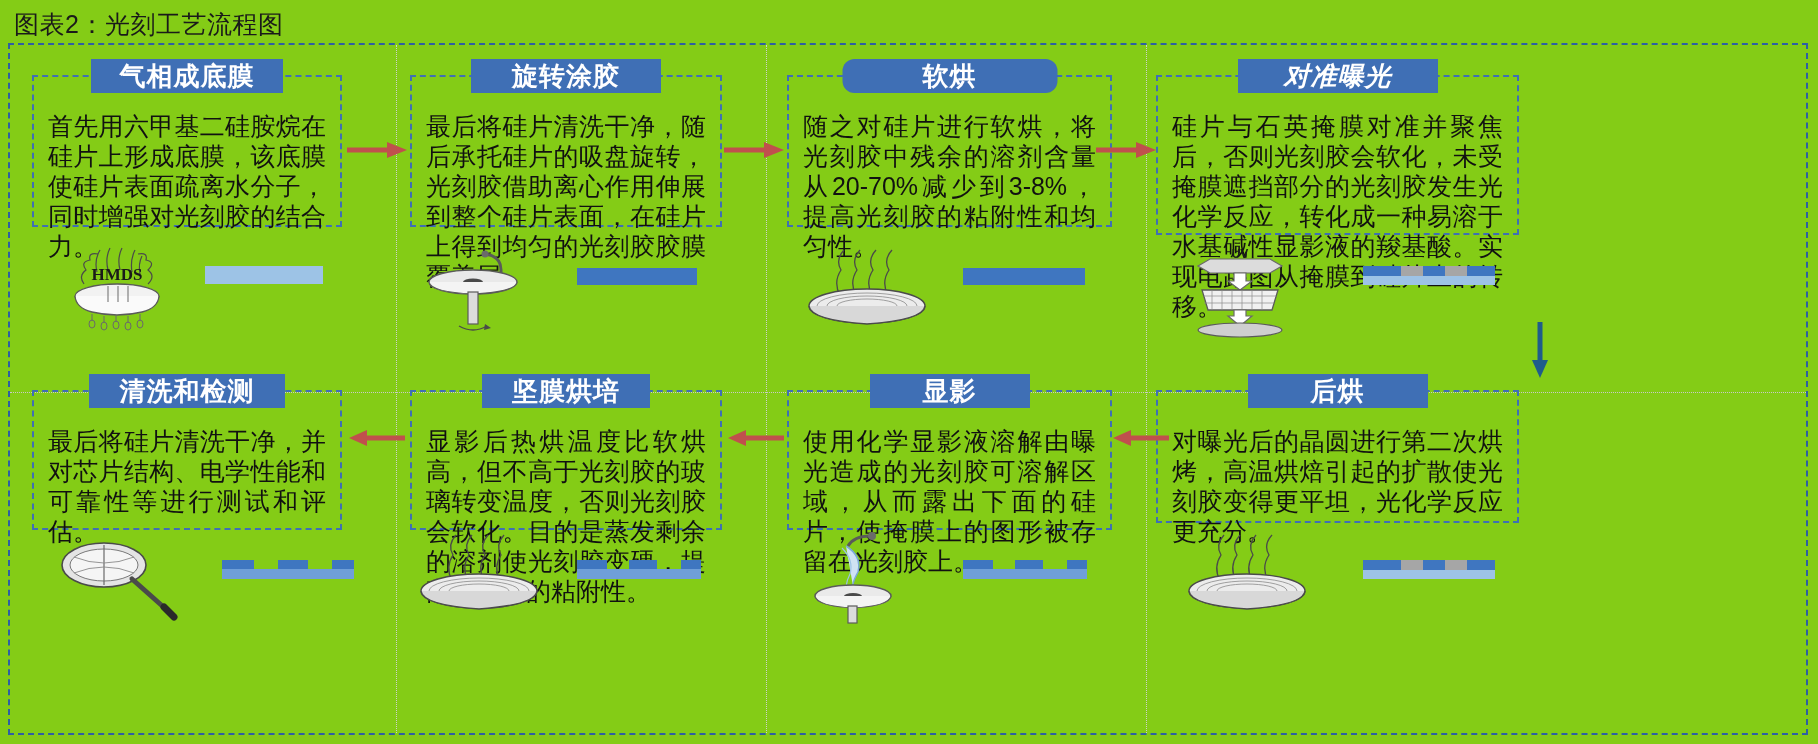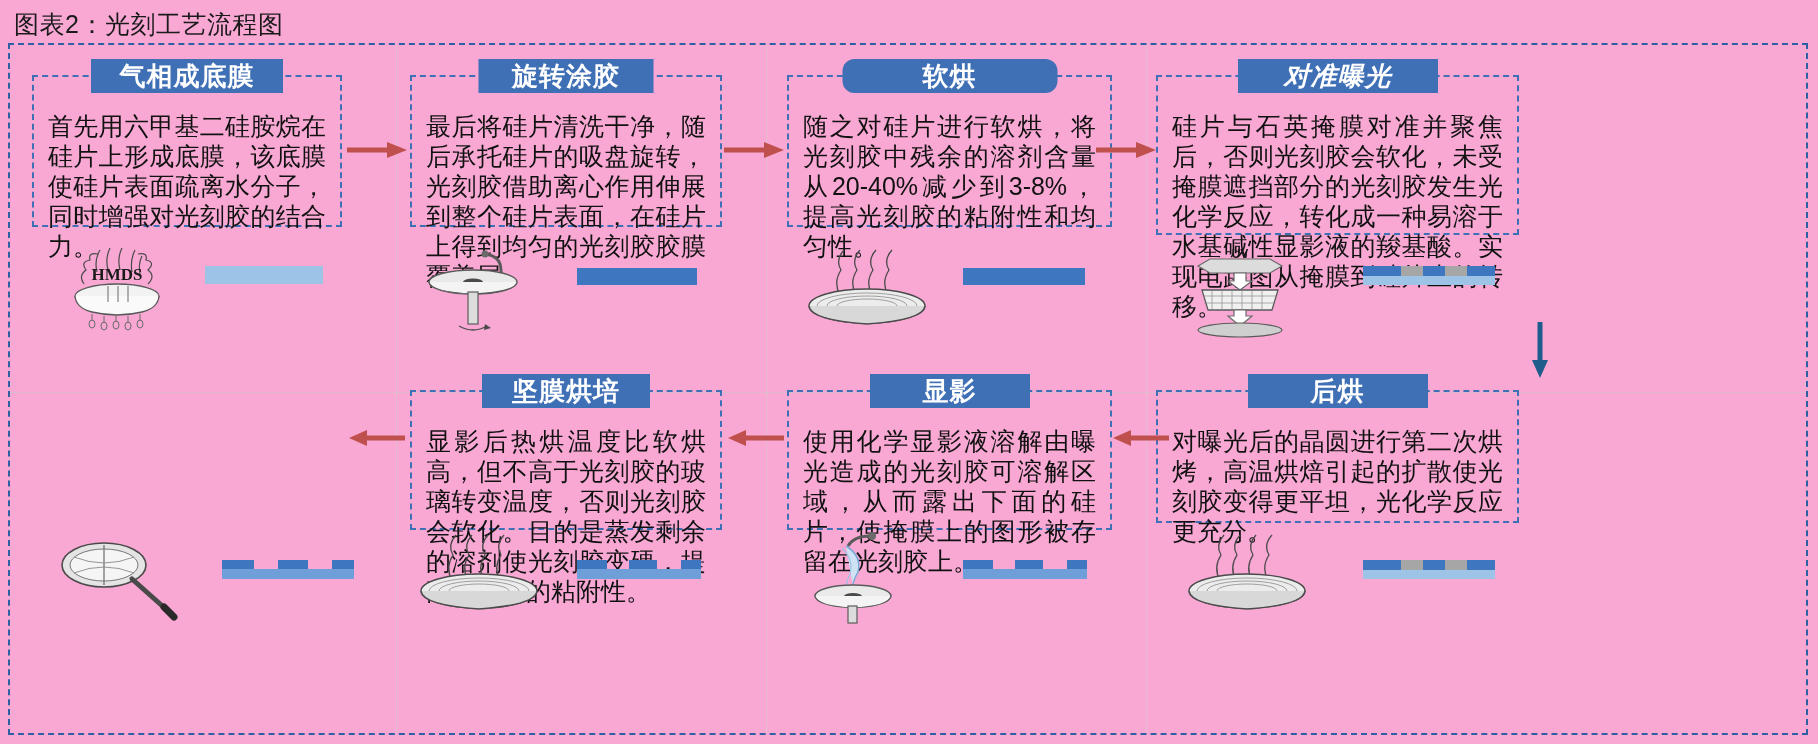--- a/index.html
+++ b/index.html
@@ -6,21 +6,21 @@
   html, body {
     margin: 0; padding: 0;
     width: 1818px; height: 744px;
     background: #ffffff;
     font-family: "Liberation Sans", "DejaVu Sans", sans-serif;
     overflow: hidden;
   }
   #root {
     position: relative;
     width: 1818px; height: 744px;
-    background: #f9a8d4;
+    background: #84cc16;
   }
 
   
   .title {
     position: absolute;
     left: 14px; top: 8px;
     font-size: 25px;
     color: #1a1a1a;
     letter-spacing: 0.5px;
     white-space: nowrap;
@@ -112,34 +112,38 @@
   <div class="col-divider cd1"></div>
   <div class="col-divider cd2"></div>
   <div class="col-divider cd3"></div>
 
   <div class="panel" style="left:32px; top:75px; width:310px; height:152px;">
     <div class="panel-header" style="width:192px;">气相成底膜</div>
     <div class="panel-body">首先用六甲基二硅胺烷在硅片上形成底膜，该底膜使硅片表面疏离水分子，同时增强对光刻胶的结合力。</div>
   </div>
 
   <div class="panel" style="left:410px; top:75px; width:312px; height:152px;">
-    <div class="panel-header" style="width:175px;">旋转涂胶</div>
+    <div class="panel-header" style="width:190px;">旋转涂胶</div>
     <div class="panel-body">最后将硅片清洗干净，随后承托硅片的吸盘旋转，光刻胶借助离心作用伸展到整个硅片表面，在硅片上得到均匀的光刻胶胶膜覆盖层。</div>
   </div>
 
   <div class="panel" style="left:787px; top:75px; width:325px; height:152px;">
     <div class="panel-header" style="width:215px;border-radius:12px;">软烘</div>
-    <div class="panel-body">随之对硅片进行软烘，将光刻胶中残余的溶剂含量从20-40%减少到3-8%，提高光刻胶的粘附性和均匀性。</div>
+    <div class="panel-body">随之对硅片进行软烘，将光刻胶中残余的溶剂含量从20-70%减少到3-8%，提高光刻胶的粘附性和均匀性。</div>
   </div>
 
   <div class="panel" style="left:1156px; top:75px; width:363px; height:160px;">
     <div class="panel-header" style="width:200px;font-style:italic;">对准曝光</div>
     <div class="panel-body">硅片与石英掩膜对准并聚焦后，否则光刻胶会软化，未受掩膜遮挡部分的光刻胶发生光化学反应，转化成一种易溶于水基碱性显影液的羧基酸。实现电路图从掩膜到硅片上的转移。</div>
   </div>
 
+  <div class="panel" style="left:32px; top:390px; width:310px; height:140px;">
+    <div class="panel-header" style="width:196px;">清洗和检测</div>
+    <div class="panel-body">最后将硅片清洗干净，并对芯片结构、电学性能和可靠性等进行测试和评估。</div>
+  </div>
 
   <div class="panel" style="left:410px; top:390px; width:312px; height:140px;">
     <div class="panel-header" style="width:168px;">坚膜烘培</div>
     <div class="panel-body">显影后热烘温度比软烘高，但不高于光刻胶的玻璃转变温度，否则光刻胶会软化。目的是蒸发剩余的溶剂使光刻胶变硬，提高光刻胶的粘附性。</div>
   </div>
 
   <div class="panel" style="left:1156px; top:390px; width:363px; height:133px;">
     <div class="panel-header" style="width:180px;">后烘</div>
     <div class="panel-body">对曝光后的晶圆进行第二次烘烤，高温烘焙引起的扩散使光刻胶变得更平坦，光化学反应更充分。</div>
   </div>

